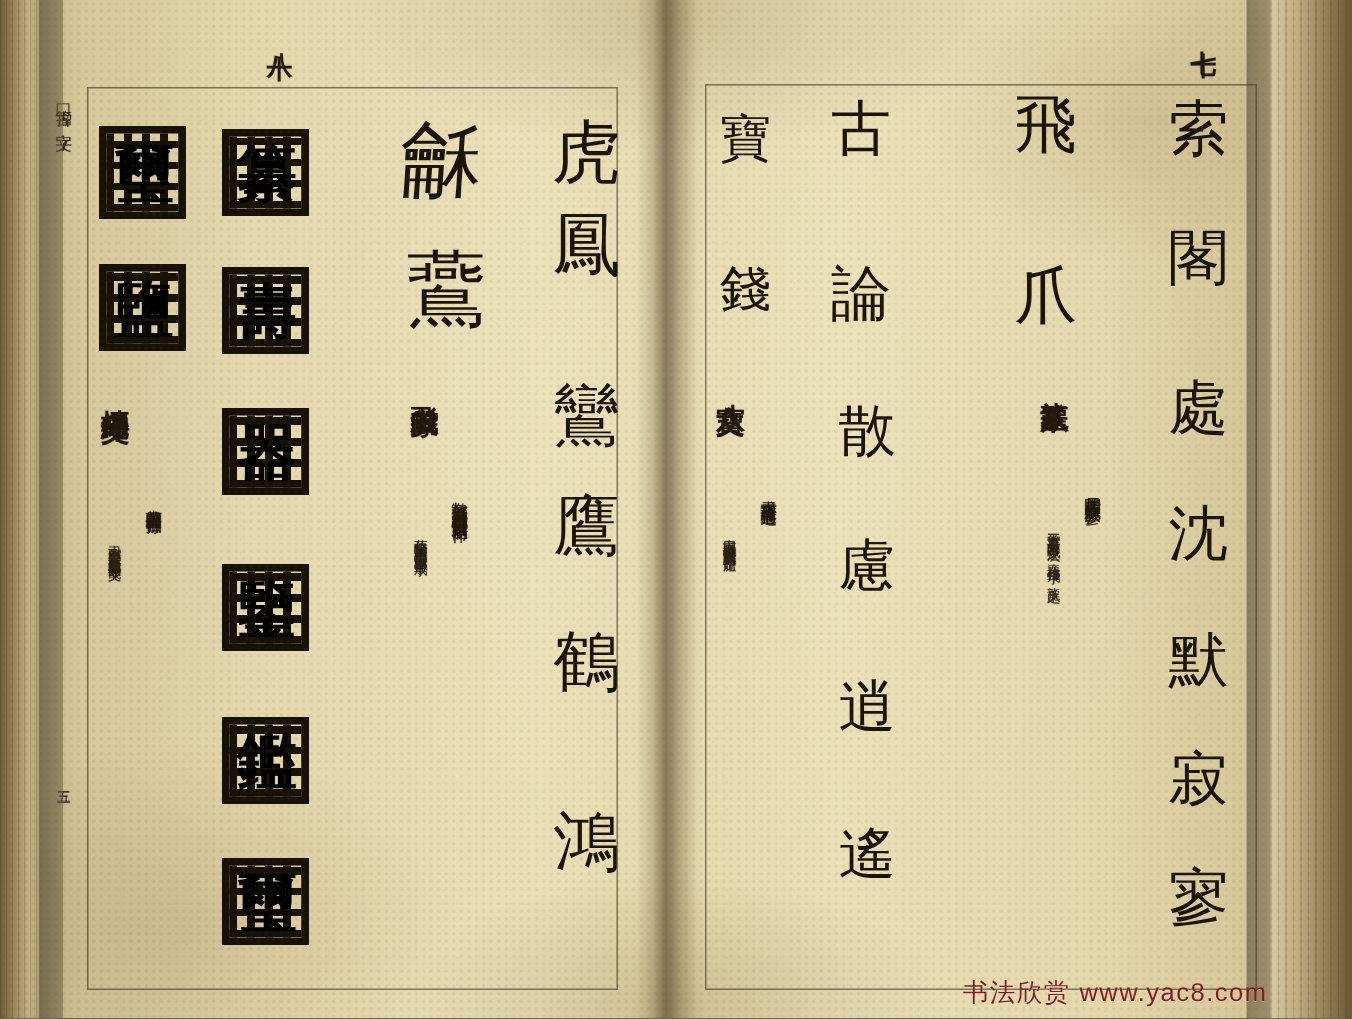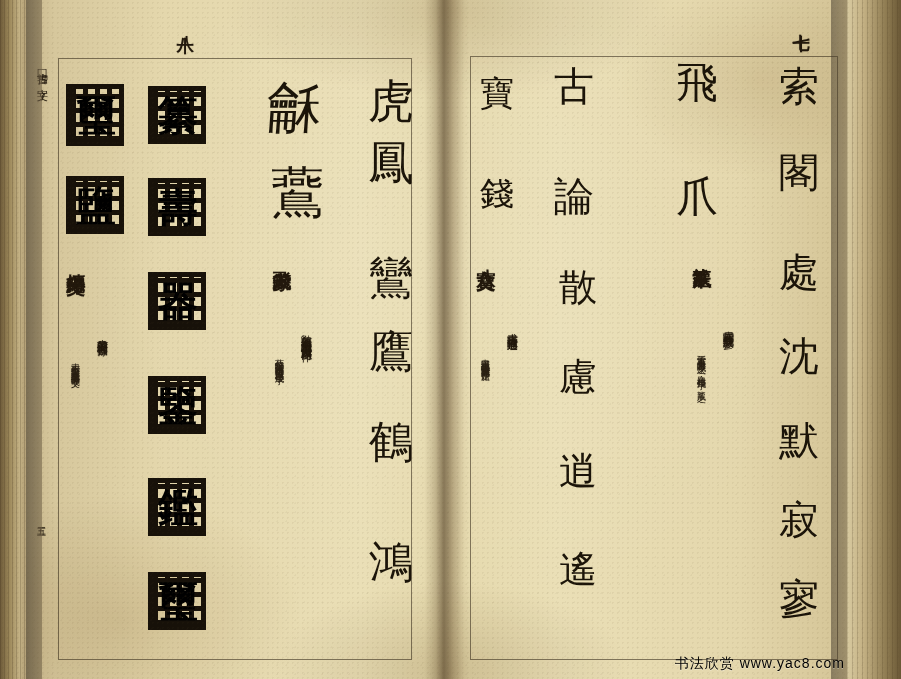--- a/index.html
+++ b/index.html
@@ -141,22 +141,22 @@
     line-height: 1;
     text-align: center;
   }
 
   
   .credit {
     position: absolute;
     right: 56px;
     bottom: 6px;
     font-family: "Liberation Sans", sans-serif;
-    font-size: 14px;
-    color: #000000;
+    font-size: 17px;
+    color: #7f1d1d;
     letter-spacing: 1px;
     text-shadow: 0 1px 0 rgba(255,255,255,0.35);
     white-space: nowrap;
   }
   .grain {
     position: absolute; inset: 0;
     background-image:
       radial-gradient(rgba(90,70,40,0.07) 1px, rgba(0,0,0,0) 1px),
       radial-gradient(rgba(90,70,40,0.05) 1px, rgba(0,0,0,0) 1px);
     background-size: 5px 5px, 9px 9px;

